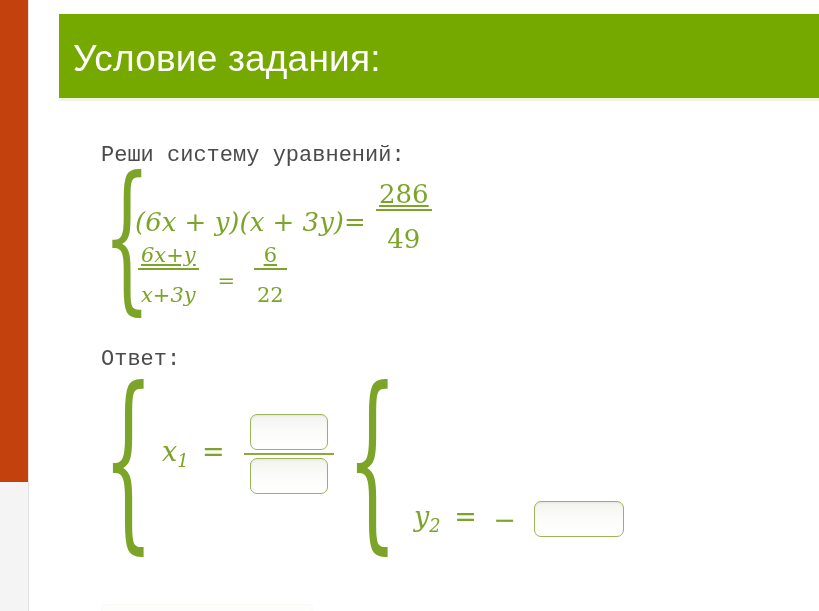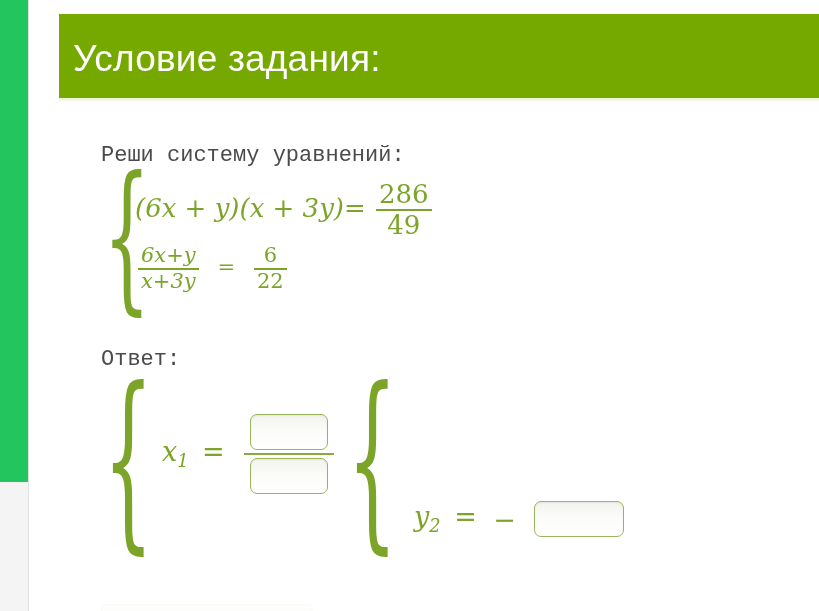--- a/index.html
+++ b/index.html
@@ -12,21 +12,21 @@
     overflow: hidden;
     background: #f4f4f4;
     font-family: "Liberation Sans", sans-serif;
   }
 
   .page {
     position: absolute;
     left: 0; top: 0;
     width: 819px;
     height: 482px;
-    background: #22c55e;
+    background: #c2410c;
   }
 
   
   .card {
     position: absolute;
     left: 28px;
     top: 0;
     width: 791px;
     height: 611px;
     background: #ffffff;
@@ -140,24 +140,25 @@
   .frac {
     display: inline-block;
     vertical-align: middle;
     text-align: center;
     line-height: 1.12;
     margin: 0 3px;
   }
   .frac .num {
     display: block;
     padding: 0 3px;
+    text-decoration: underline;
   }
   .frac .den {
     display: block;
-    padding: 0 3px;
+    padding: 14px 3px;
     border-top: 2px solid #7ba428;
   }
 
   
   .ans-group {
     position: absolute;
     height: 170px;
   }
   .ans-group-1 { left: 74px; top: 376px; width: 240px; }
   .ans-group-2 { left: 318px; top: 376px; width: 260px; }

